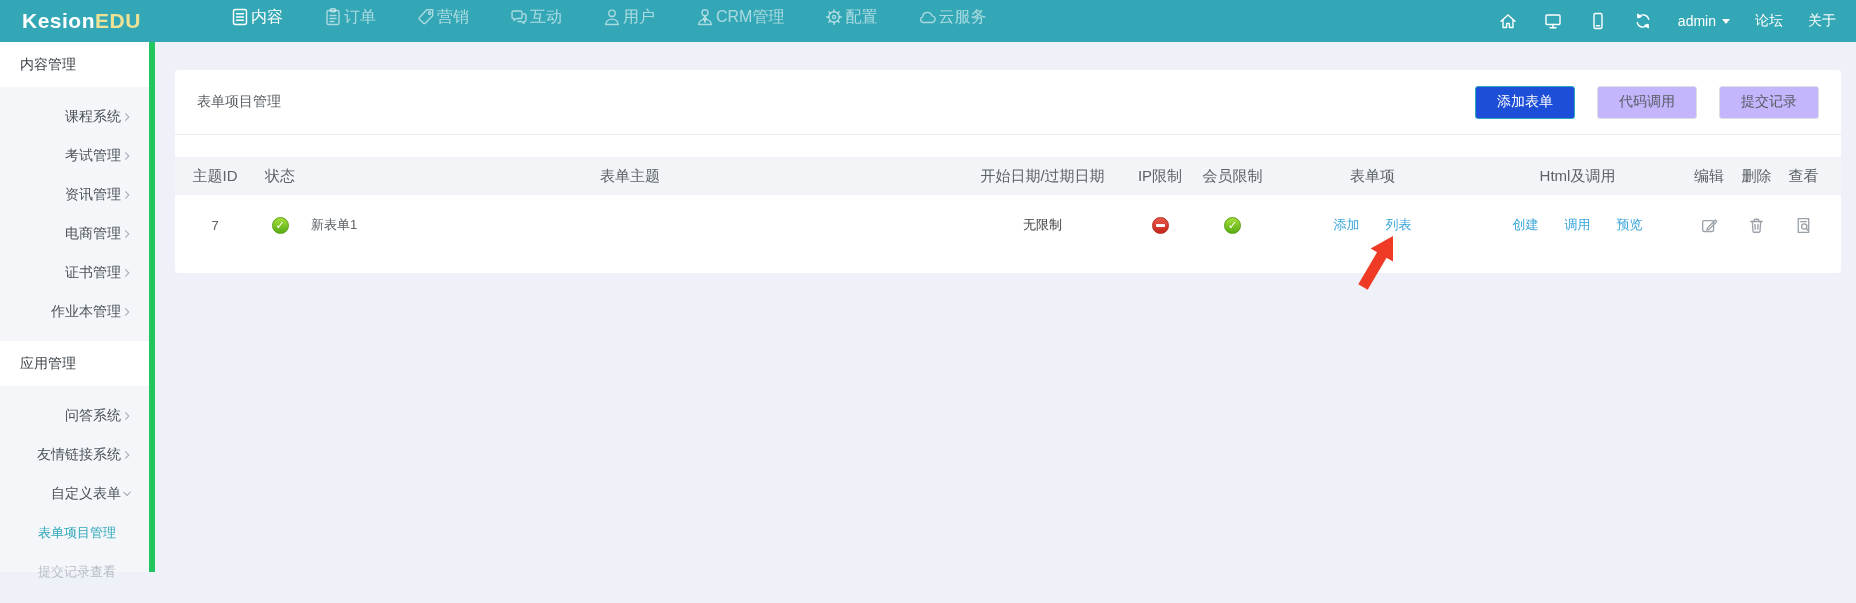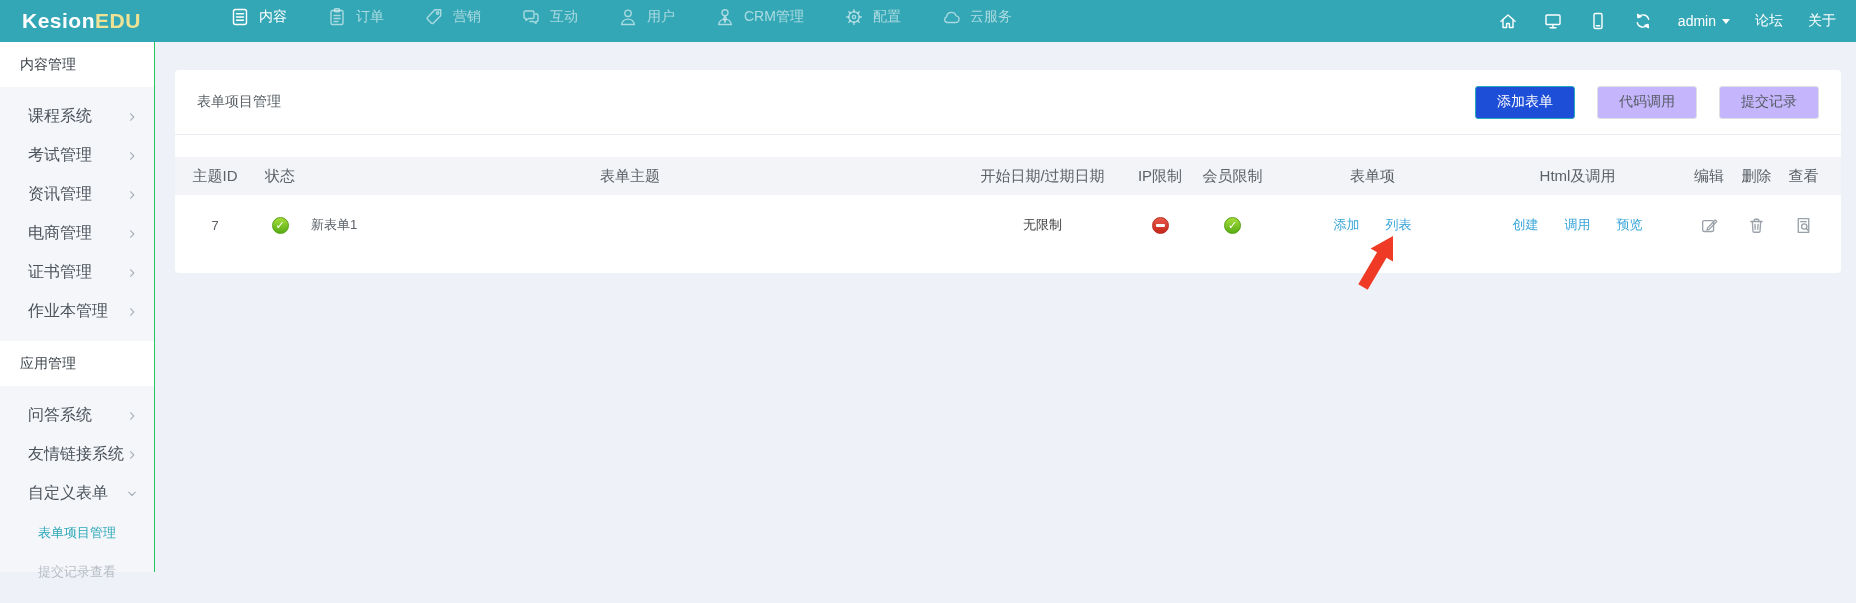--- a/index.html
+++ b/index.html
@@ -4,34 +4,34 @@
 <style>
   * { margin:0; padding:0; box-sizing:border-box; }
   html,body { width:1856px; height:603px; overflow:hidden; }
   body { font-family:"Liberation Sans","DejaVu Sans",sans-serif; background:#eef1f7; position:relative; font-size:13px; color:#5a6066; }
 
   
   .navbar { position:absolute; top:0; left:0; width:1856px; height:42px; background:#34a7b6; display:flex; align-items:center; z-index:5; }
   .logo { width:155px; padding-left:22px; font-size:21px; font-weight:bold; color:#fff; letter-spacing:.5px; white-space:nowrap; }
   .logo .accent { color:#f0e294; }
   .nav-items { display:flex; margin-left:55px; height:42px; }
-  .nav-item { display:flex; align-items:center; gap:9px; padding:0 20px; height:34px; color:rgba(255,255,255,.58); font-size:14px; cursor:pointer; white-space:nowrap; }
+  .nav-item { display:flex; align-items:center; gap:1px; padding:0 20px; height:34px; color:rgba(255,255,255,.58); font-size:16px; cursor:pointer; white-space:nowrap; }
   .nav-item.active { color:#fff; }
   .nav-item svg { display:block; }
   .nav-right { margin-left:auto; display:flex; align-items:center; gap:25px; padding-right:20px; color:#fff; font-size:14px; }
   .nav-right .ic { display:flex; align-items:center; cursor:pointer; }
   .admin-dd { display:flex; align-items:center; gap:6px; cursor:pointer; }
   .caret { width:0; height:0; border-left:4px solid transparent; border-right:4px solid transparent; border-top:5px solid #fff; display:inline-block; }
   .nav-link { cursor:pointer; }
 
   
-  .sidebar { position:absolute; top:42px; left:0; width:155px; height:530px; background:#f4f6fa; border-right:1px solid #22c55e; }
+  .sidebar { position:absolute; top:42px; left:0; width:155px; height:530px; background:#f4f6fa; border-right:6px solid #22c55e; }
   .side-section-title { background:#fff; height:45px; line-height:45px; padding-left:20px; color:#3d444b; font-size:14px; }
   .side-group { padding:10px 0; }
-  .side-item { height:39px; display:flex; align-items:center; justify-content:space-between; padding:0 16px 0 28px; color:#4b525a; font-size:16px; cursor:pointer; }
+  .side-item { height:39px; display:flex; align-items:center; justify-content:flex-end; padding:0 16px 0 28px; color:#4b525a; font-size:14px; cursor:pointer; }
   .side-item .chev { color:#a7aeb8; display:flex; }
   .side-subitem { height:39px; display:flex; align-items:center; padding-left:38px; font-size:13px; color:#b6bcc4; cursor:pointer; }
   .side-subitem.active { color:#2fa8b8; }
 
   
   .card { position:absolute; left:175px; top:70px; width:1666px; height:203px; background:#fff; border-radius:4px; }
   .card-header { height:65px; display:flex; align-items:center; padding:0 22px; border-bottom:1px solid #e9ecf0; }
   .page-title { font-size:14px; color:#5a6066; }
   .toolbar { margin-left:auto; display:flex; align-items:center; gap:22px; }
   .btn { height:33px; min-width:100px; padding:0 18px; font-size:14px; border-radius:3px; display:inline-flex; align-items:center; justify-content:center; cursor:pointer; }

